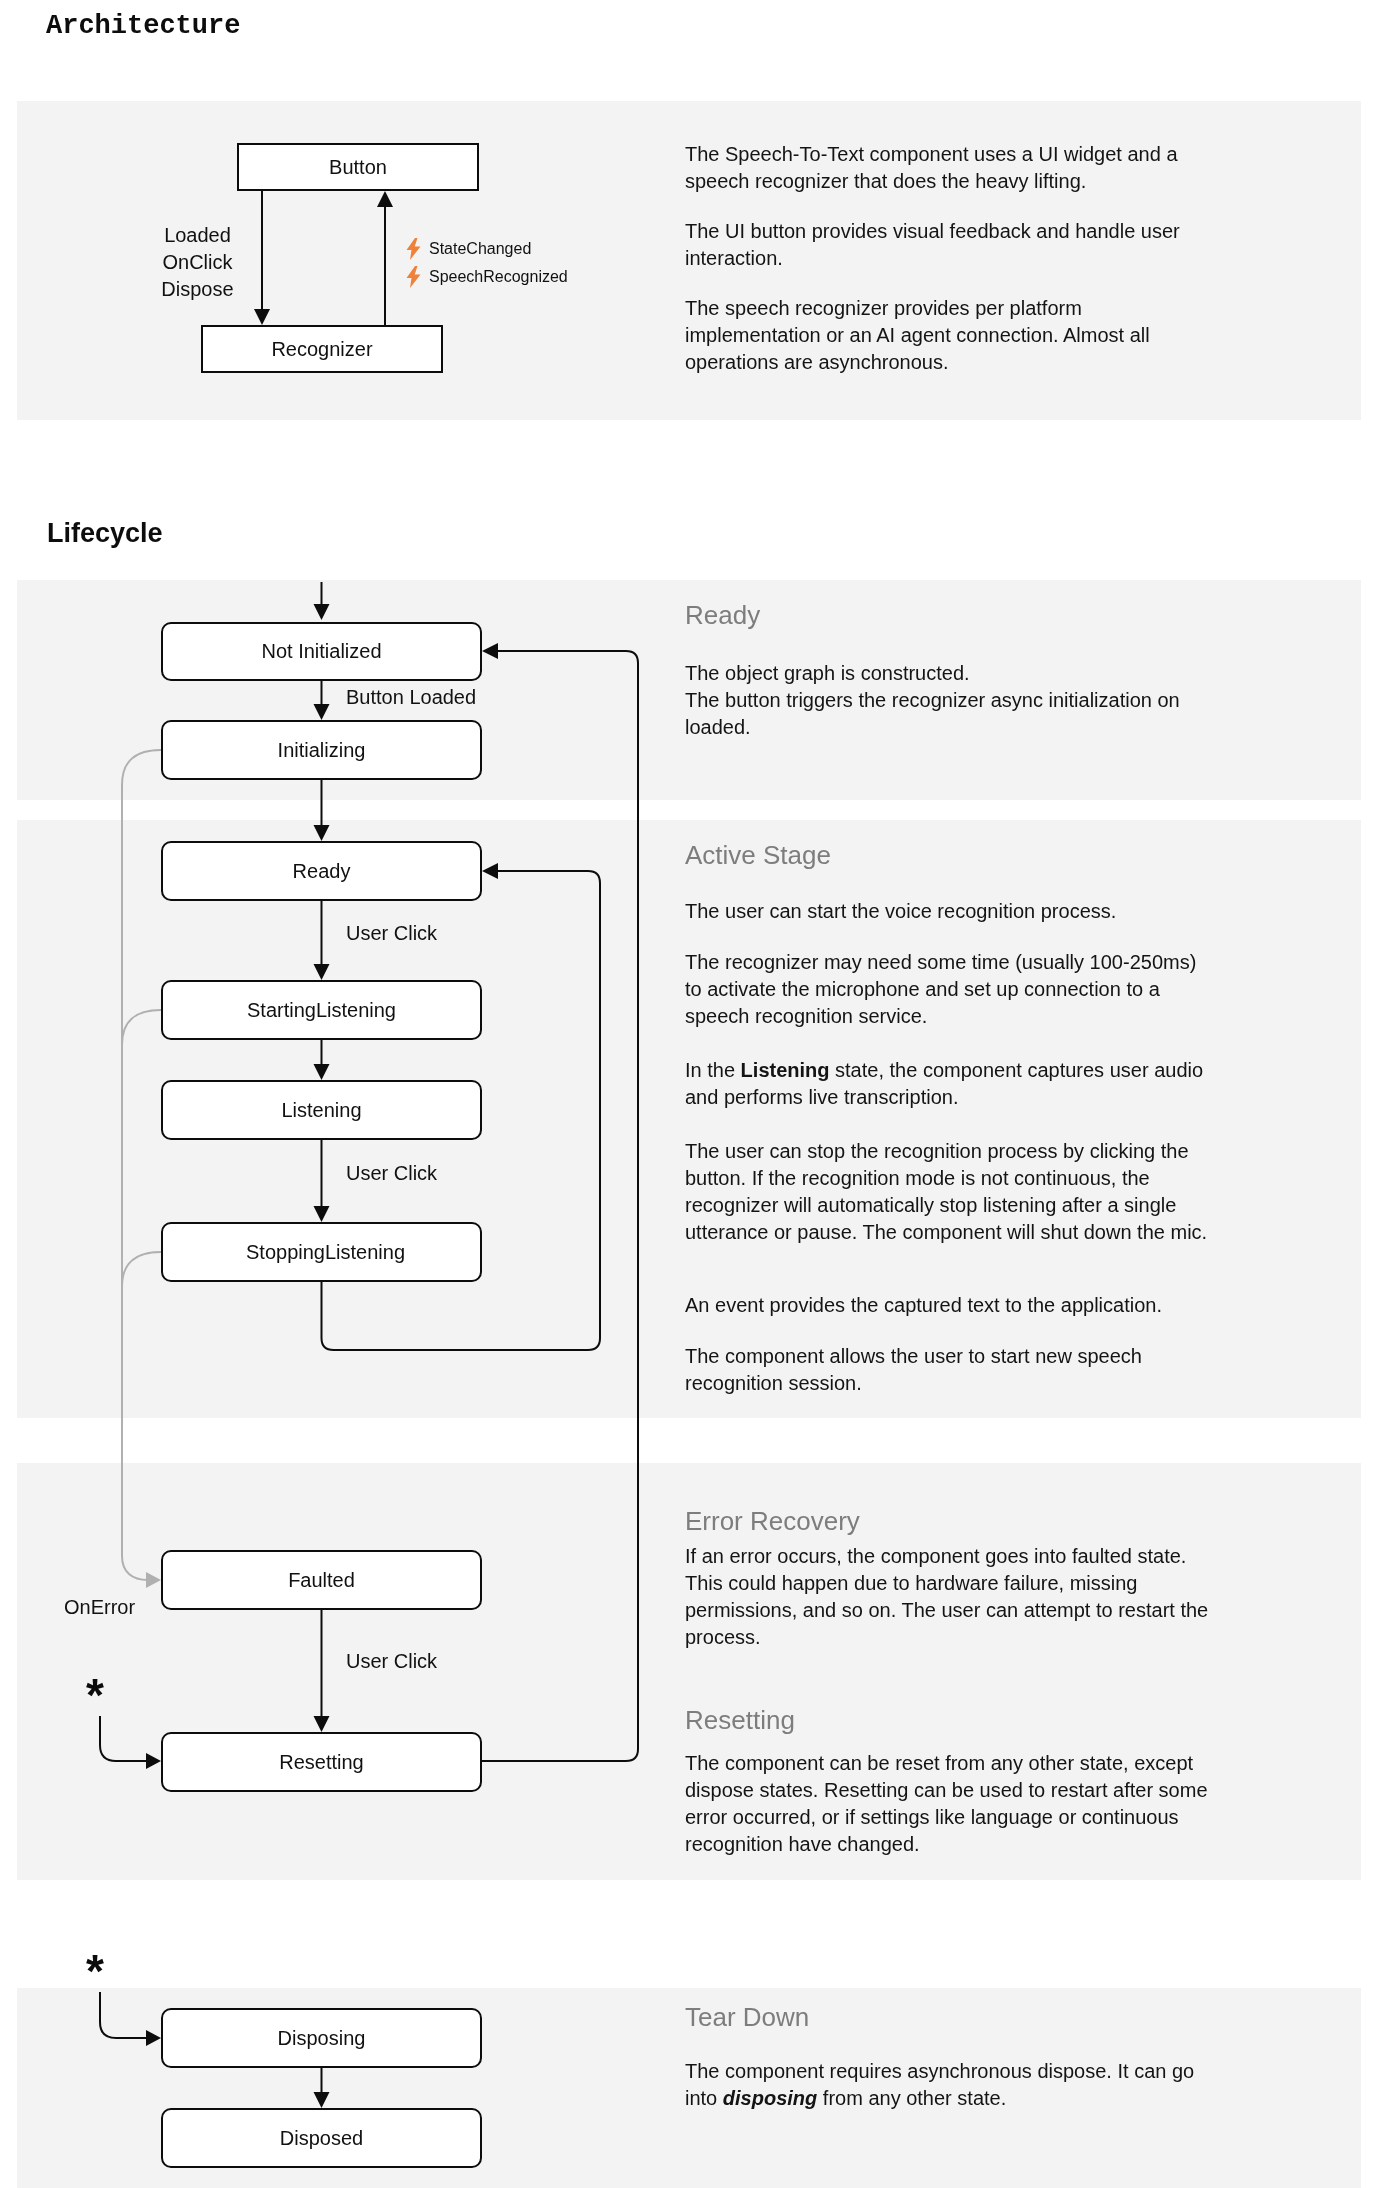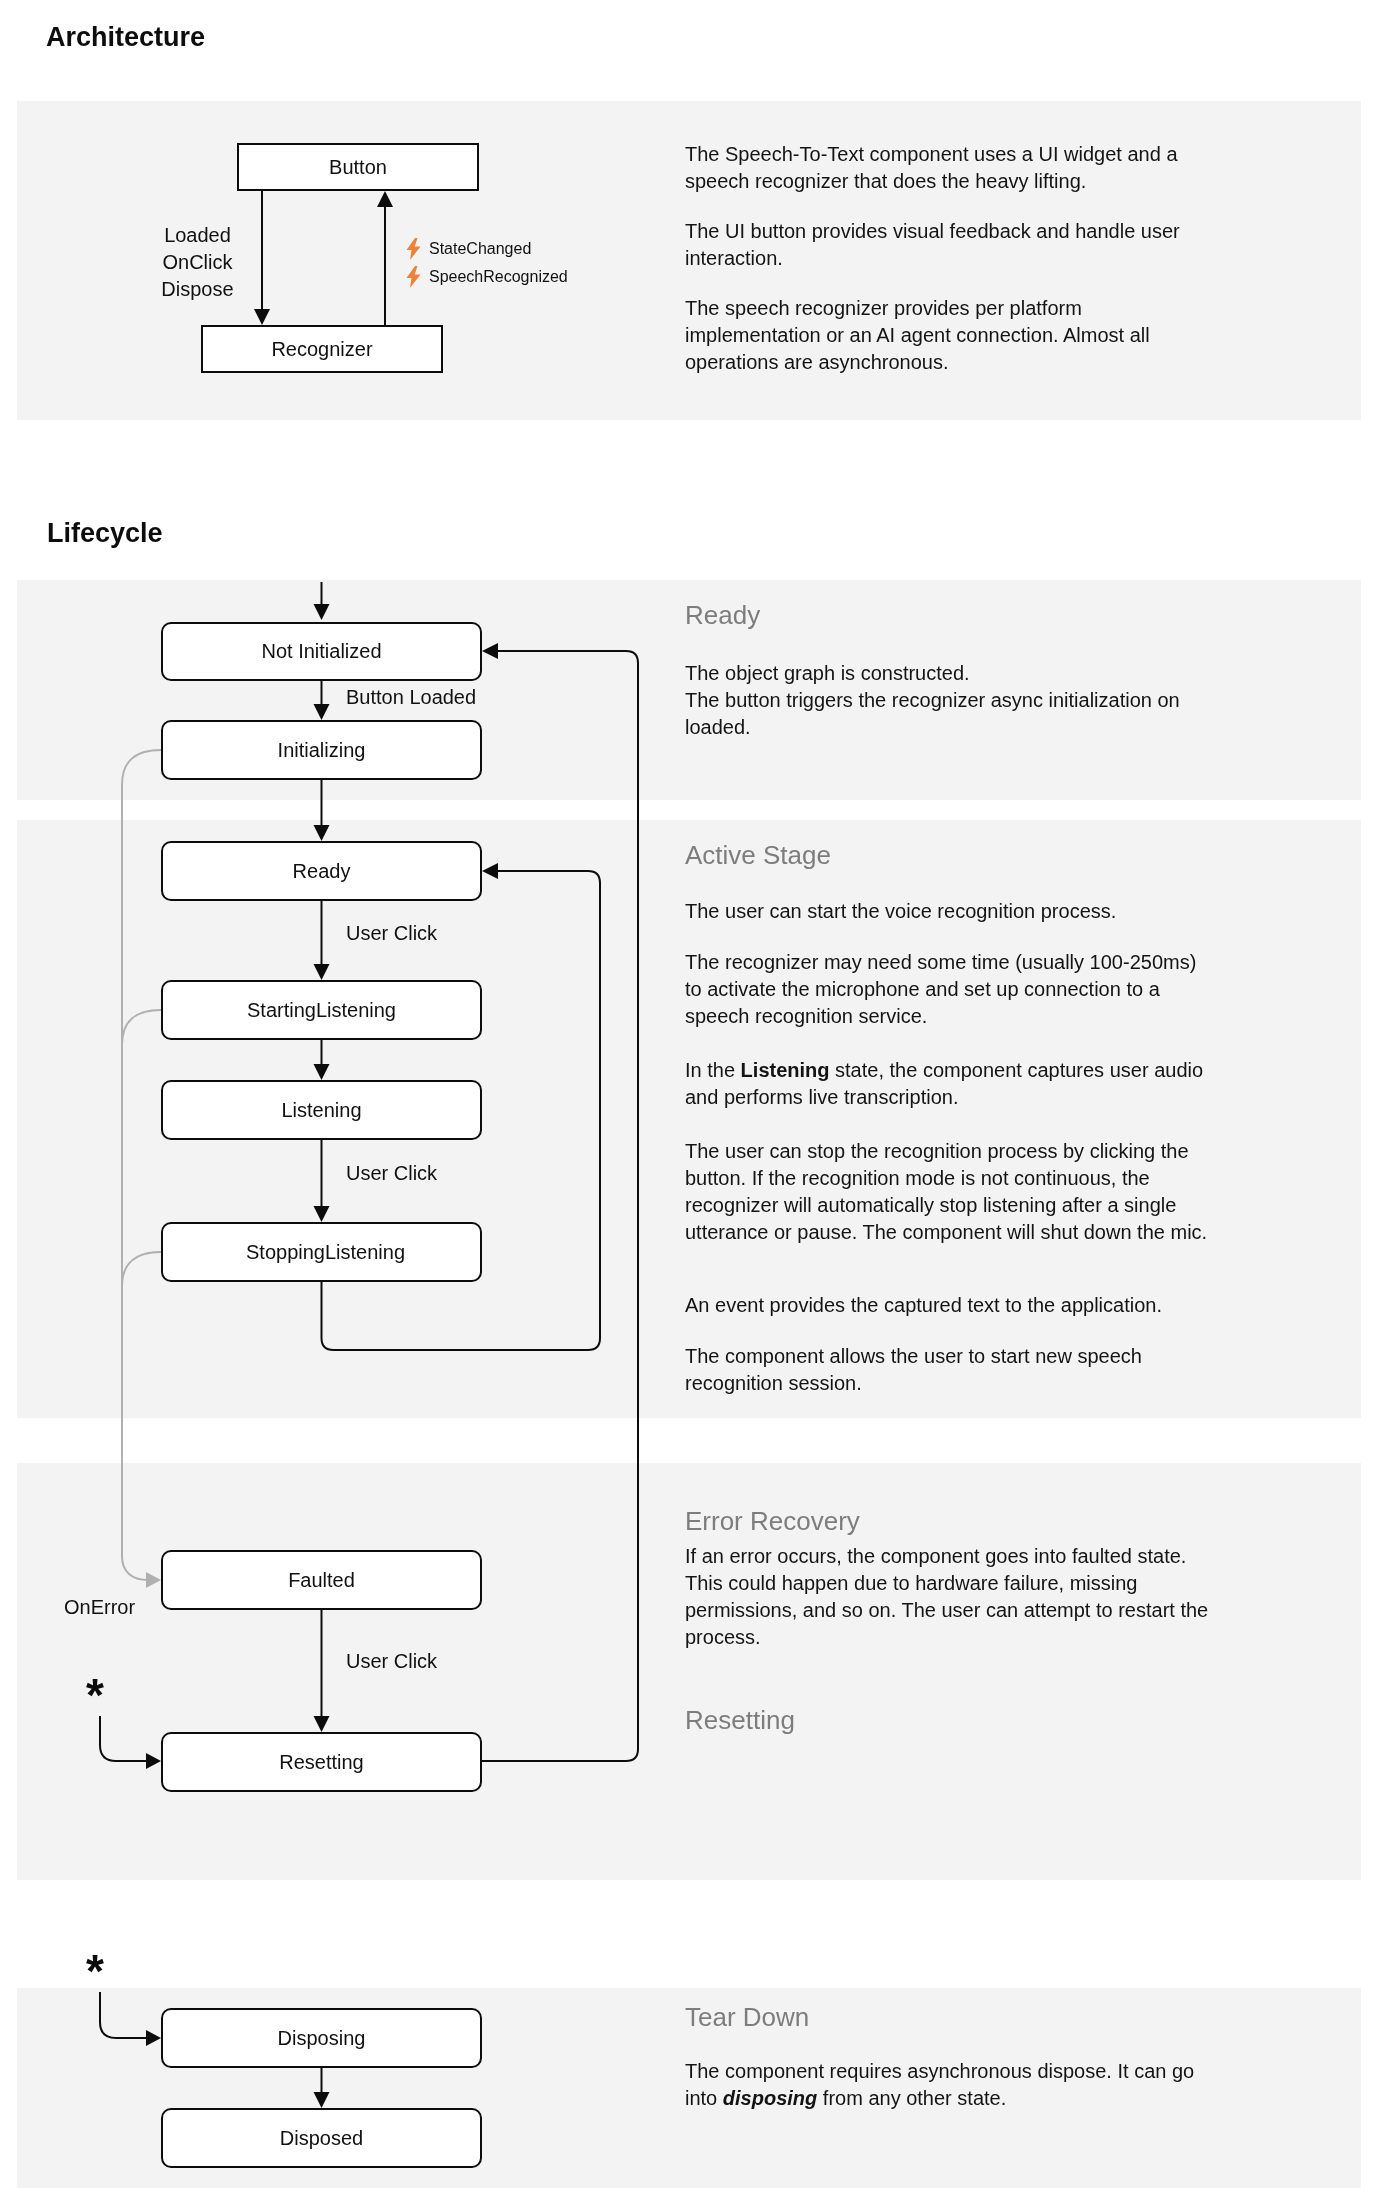--- a/index.html
+++ b/index.html
@@ -22,21 +22,21 @@
          font-size:20px;line-height:28px;color:#111;}
   .evrow{position:absolute;display:flex;align-items:center;gap:8px;font-size:16px;color:#111;white-space:nowrap;}
   .b{font-weight:bold;}
   .bi{font-weight:bold;font-style:italic;}
 </style>
 </head>
 <body>
 
 <div class="page">
 
-  <div class="h1" style="left:46px;top:22px;">Architecture</div>
+  <div class="h1" style="left:46px;top:11px;font-family:Liberation Mono, monospace;">Architecture</div>
   <div class="h1" style="left:47px;top:518px;">Lifecycle</div>
 
   <div class="panel" style="top:101px;height:319px;"></div>
   <div class="panel" style="top:580px;height:220px;"></div>
   <div class="panel" style="top:820px;height:598px;"></div>
   <div class="panel" style="top:1463px;height:417px;"></div>
   <div class="panel" style="top:1988px;height:200px;"></div>
 
   <svg class="svgo" width="1380" height="2188" viewBox="0 0 1380 2188">
     <g stroke="#0c0c0c" stroke-width="2" fill="none">
@@ -197,20 +197,26 @@
 
   <div class="sechead" style="top:1485px;margin-top:21px;">Error Recovery</div>
   <div class="para" style="top:1543px;">
       <div class="tline">If an error occurs, the component goes into faulted state.</div>
       <div class="tline">This could happen due to hardware failure, missing</div>
       <div class="tline">permissions, and so on. The user can attempt to restart the</div>
       <div class="tline">process.</div>
     </div>
 
   <div class="sechead" style="top:1705px;">Resetting</div>
+  <div class="para" style="top:1750px;">
+      <div class="tline">The component can be reset from any other state, except</div>
+      <div class="tline">dispose states. Resetting can be used to restart after some</div>
+      <div class="tline">error occurred, or if settings like language or continuous</div>
+      <div class="tline">recognition have changed.</div>
+    </div>
 
   <div class="sechead" style="top:2002px;">Tear Down</div>
   <div class="para" style="top:2058px;">
     <div class="tline">The component requires asynchronous dispose. It can go</div>
     <div class="tline"><span>into </span><span class="bi">disposing</span><span> from any other state.</span></div>
   </div>
 
 </div>
 
 </body></html>

